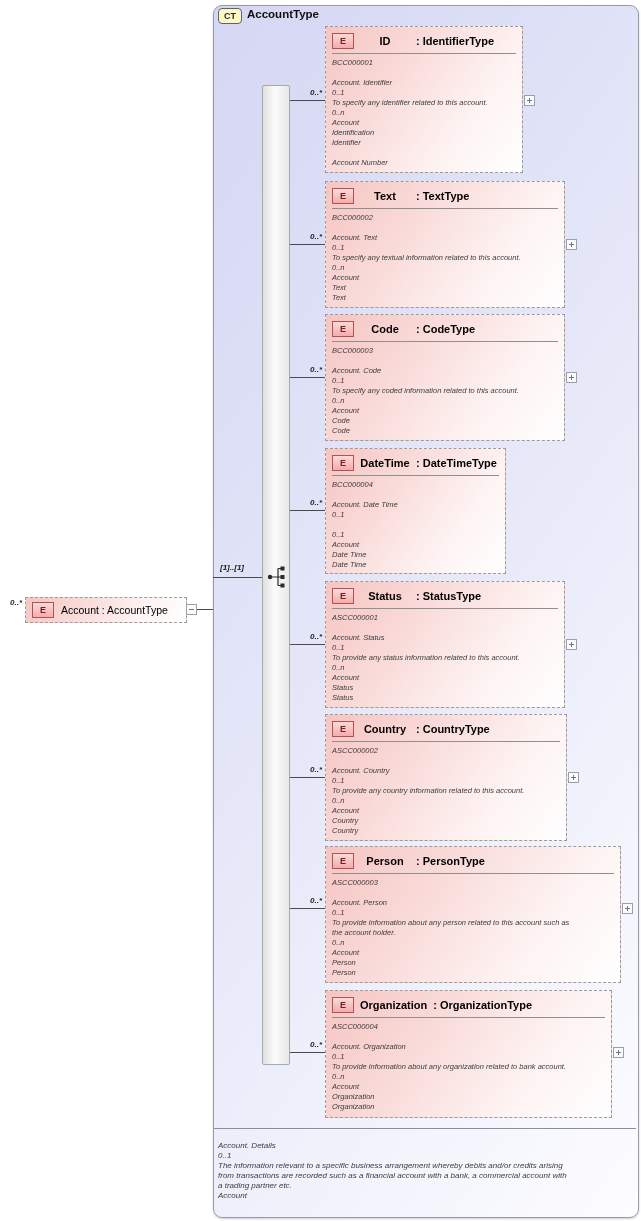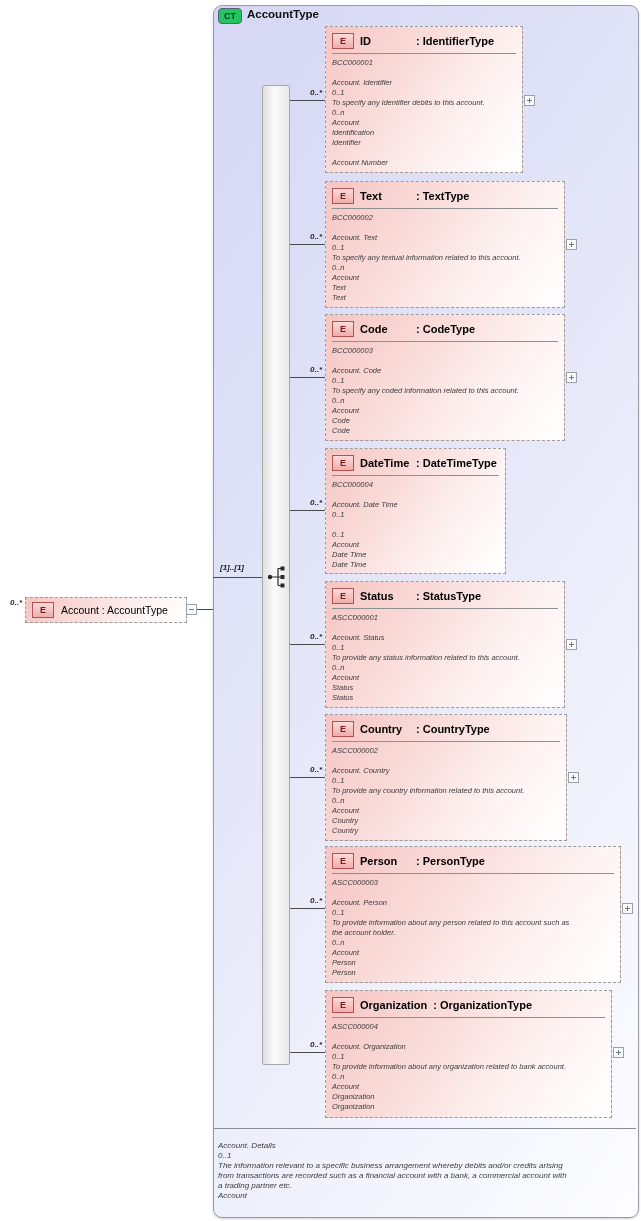--- a/index.html
+++ b/index.html
@@ -8,21 +8,21 @@
 
   
   .ct-container{
     left:213px;top:5px;width:424px;height:1211px;
     border:1px solid #9a9aa6;border-radius:9px;
     background:linear-gradient(125deg,#d5d7f4 0%,#dfe1f7 30%,#eef0fb 68%,#fdfdff 100%);
     box-shadow:0 1px 2px rgba(60,60,90,.25);
   }
   .ct-badge{
     left:218px;top:8px;width:22px;height:14px;
-    border:1px solid #5a5f7a;border-radius:4px;background:#22c55e;
+    border:1px solid #5a5f7a;border-radius:4px;background:#fef9c3;
     color:#2b2b3c;font-weight:bold;font-size:9px;line-height:14px;text-align:center;
   }
   .ct-title{left:247px;top:8px;font-weight:bold;font-size:11.5px;color:#111;}
 
   
   .enode{
     border:1px dashed #9b9b9b;
     background:linear-gradient(125deg,#f6c5c2 0%,#f9dbd9 35%,#fdf3f2 70%,#ffffff 100%);
     overflow:hidden;
   }
@@ -33,21 +33,21 @@
     display:inline-block;flex:0 0 auto;width:20px;height:14px;
     border:1px solid #b05252;background:linear-gradient(#fbdbd9,#f2acac);
     color:#7a1f1f;font-weight:bold;font-size:9px;line-height:14px;text-align:center;
   }
 
   
   .ebox{position:absolute;border:1px dashed #9b9b9b;box-sizing:border-box;
     background:linear-gradient(125deg,#f6c5c2 0%,#f9dbd9 35%,#fdf3f2 70%,#ffffff 100%);
     overflow:hidden;}
   .etitle{display:flex;align-items:center;gap:6px;padding:6px 6px 0 6px;}
-  .ename{display:inline-block;min-width:50px;font-weight:bold;font-size:11px;color:#000;white-space:nowrap;}
+  .ename{display:inline-block;min-width:50px;font-weight:bold;font-size:11px;color:#000;white-space:nowrap;text-align:center;}
   .etype{font-weight:bold;font-size:11px;color:#000;white-space:nowrap;}
   .edivider{border-top:1px solid #8f8f8f;margin:4px 6px 3px 6px;}
   .ebody{padding:1px 4px 0 6px;font-style:italic;font-size:7.5px;color:#3c3c3c;}
   .bl{min-height:10px;line-height:10px;white-space:pre;}
 
   
   .hline{height:1px;background:#4a4a4a;}
   .mult{width:36px;text-align:right;font-size:8px;font-style:italic;font-weight:600;color:#1c1c1c;white-space:nowrap;}
   .group-card{font-size:8px;font-style:italic;font-weight:bold;color:#1c1c1c;white-space:nowrap;}
 
@@ -114,21 +114,21 @@
     <span class="ebadge">E</span>
     <span class="ename">ID</span>
     <span class="etype">: IdentifierType</span>
   </div>
   <div class="edivider"></div>
   <div class="ebody">
       <div class="bl">BCC000001</div>
       <div class="bl"></div>
       <div class="bl">Account. Identifier</div>
       <div class="bl">0..1</div>
-      <div class="bl">To specify any identifier debits to this account.</div>
+      <div class="bl">To specify any identifier related to this account.</div>
       <div class="bl">0..n</div>
       <div class="bl">Account</div>
       <div class="bl">Identification</div>
       <div class="bl">Identifier</div>
       <div class="bl"></div>
       <div class="bl">Account Number</div>
     </div>
 </div>
 <div class="abs plus" style="left:524px;top:95px;"></div>
 

